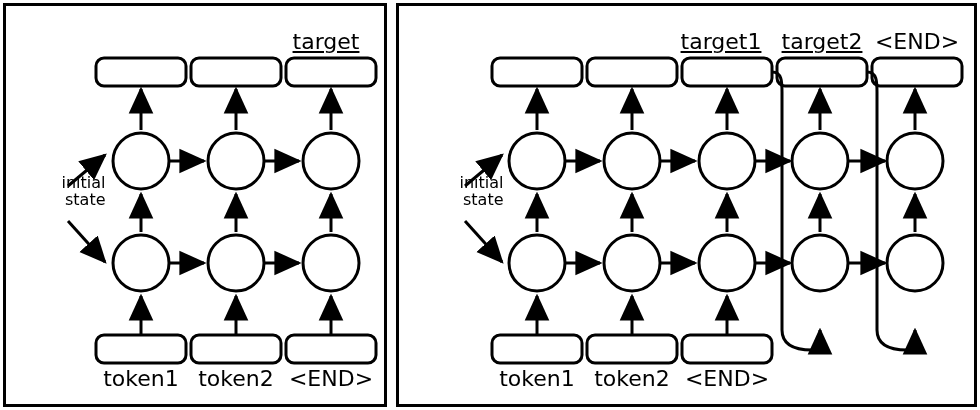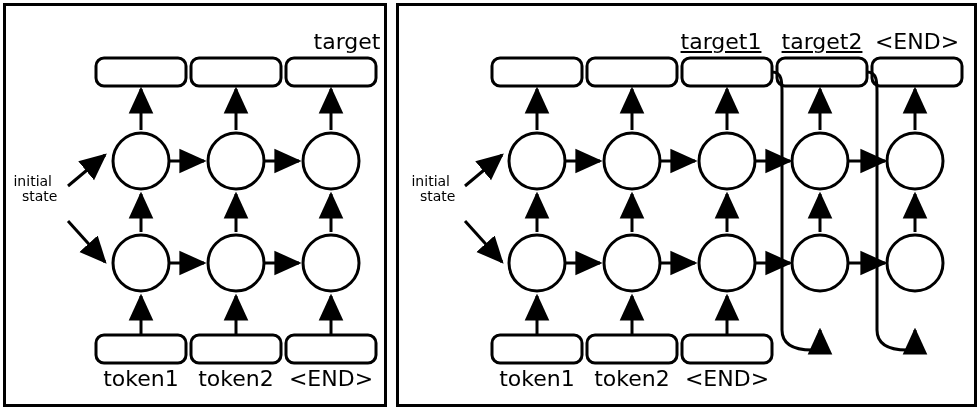--- a/index.html
+++ b/index.html
@@ -39,22 +39,23 @@
     font-size: 22px;
     color: #000000;
     white-space: nowrap;
     line-height: 1.08;
   }
   .lbl-center {
     transform: translateX(-50%);
     text-align: center;
   }
   .lbl-initial {
-    font-size: 14px;
-    text-align: center;
+    font-size: 16px;
+    text-align: right;
+    margin-left: 43px;
   }
   .lbl-initial .ln2 { display: block; padding-left: 14px; }
 </style>
 </head>
 <body>
 
 <div id="root">
 
   <div class="panel" id="panel-left"></div>
   <div class="panel" id="panel-right"></div>
@@ -190,21 +191,21 @@
     </g>
   </svg>
 
   <div class="lbl lbl-initial" style="left:8px; top:174px;">
     <span>initial</span>
     <span class="ln2">state</span>
   </div>
 
   <div class="lbl lbl-center" style="left:141px; top:30px;"></div>
   <div class="lbl lbl-center" style="left:236px; top:30px;"></div>
-  <div class="lbl lbl-center" style="left:347px; top:30px;">target</div>
+  <div class="lbl lbl-center" style="left:326px; top:30px;text-decoration:underline;">target</div>
 
   <div class="lbl lbl-center" style="left:141px; top:367px;">token1</div>
   <div class="lbl lbl-center" style="left:236px; top:367px;">token2</div>
   <div class="lbl lbl-center" style="left:331px; top:367px;">&lt;END&gt;</div>
 
   <div class="lbl lbl-initial" style="left:406px; top:174px;">
     <span>initial</span>
     <span class="ln2">state</span>
   </div>
 

